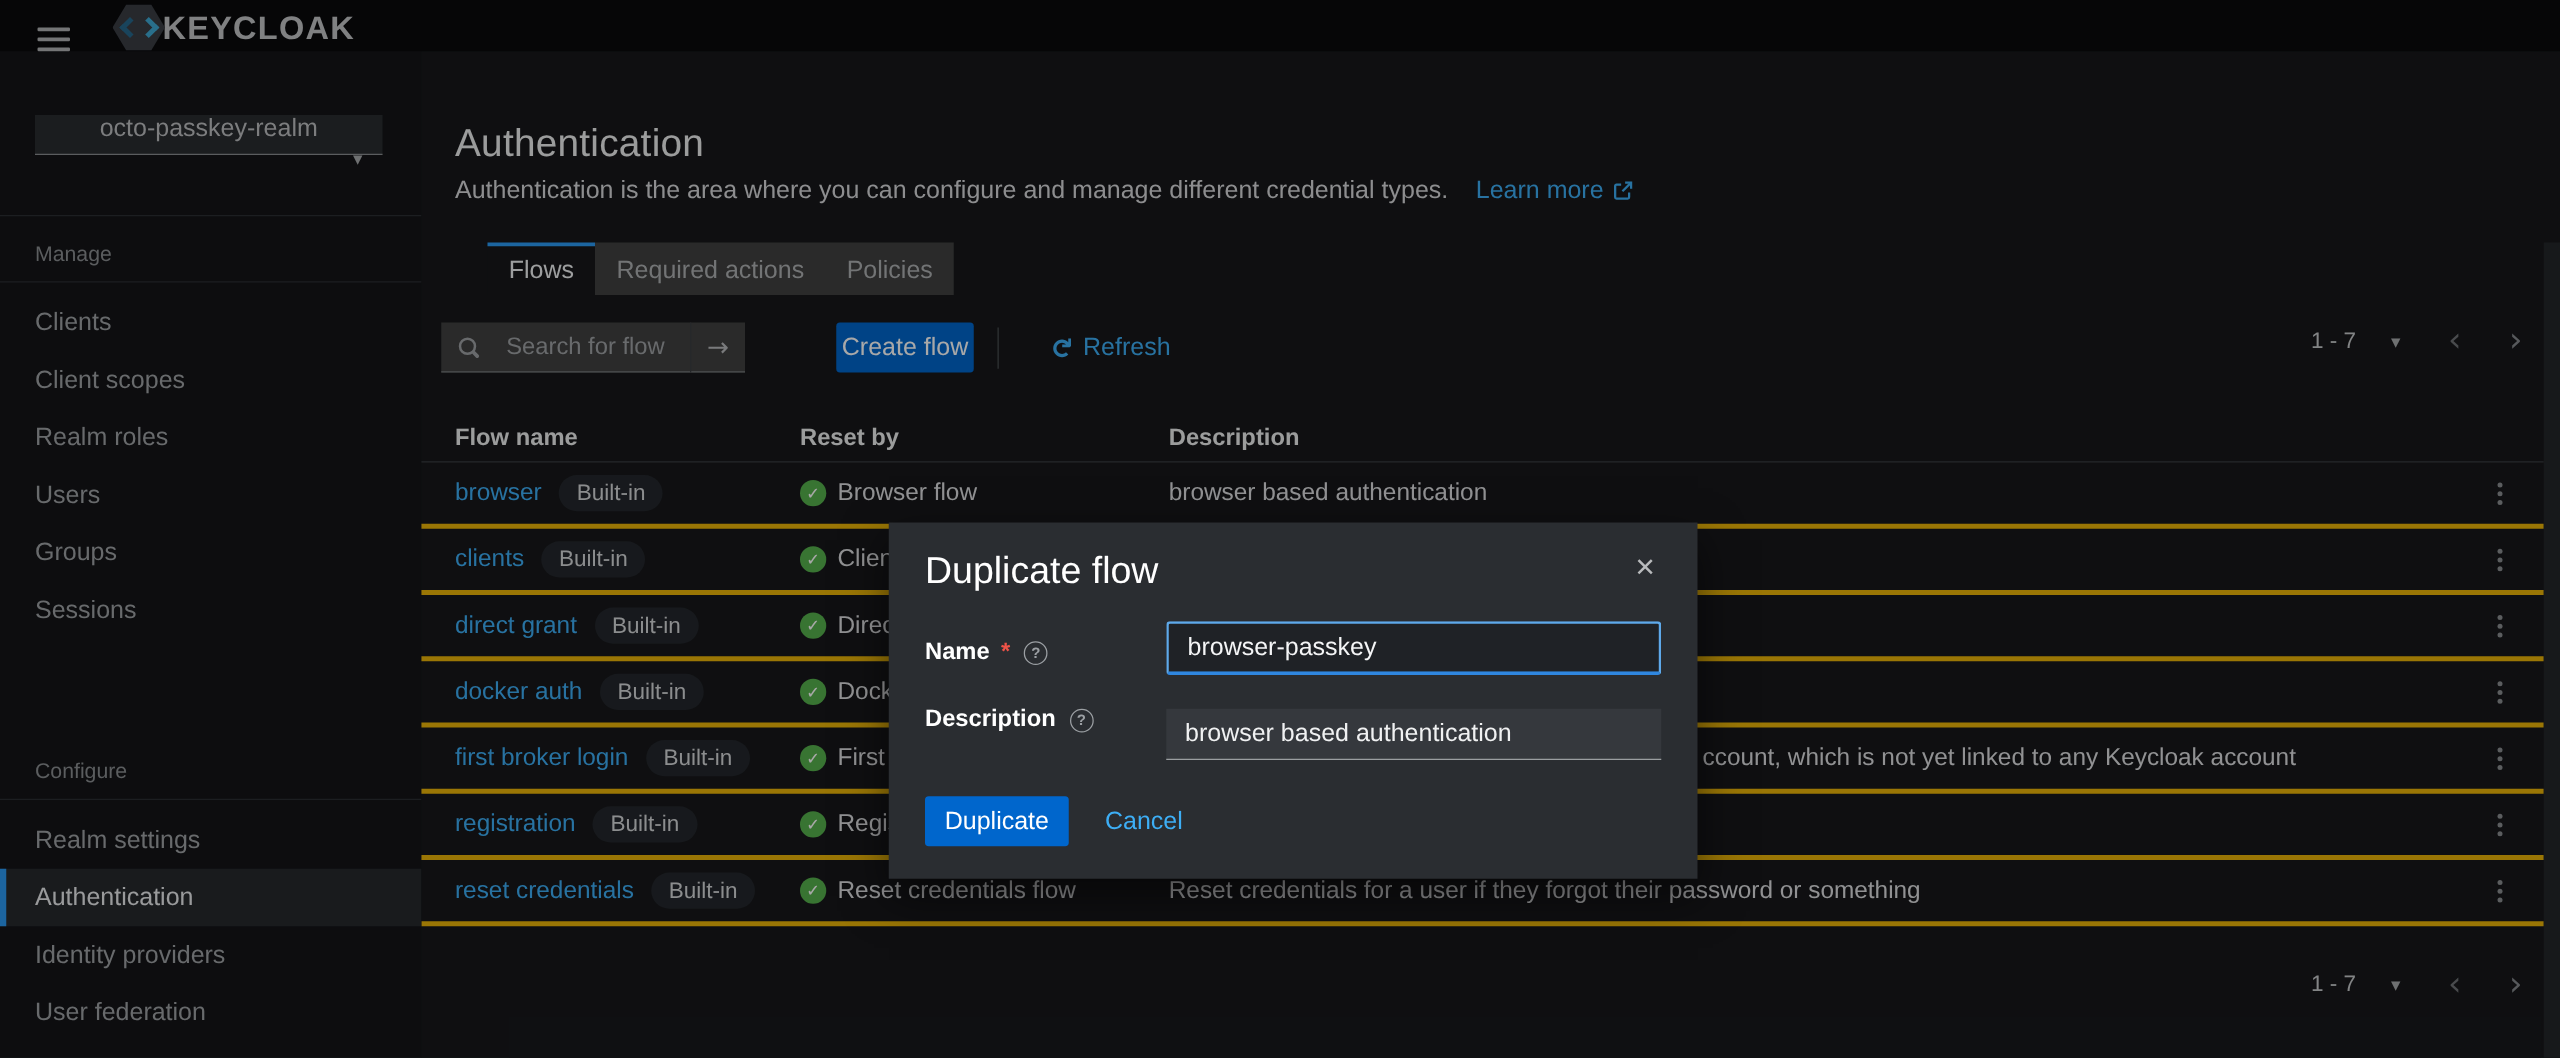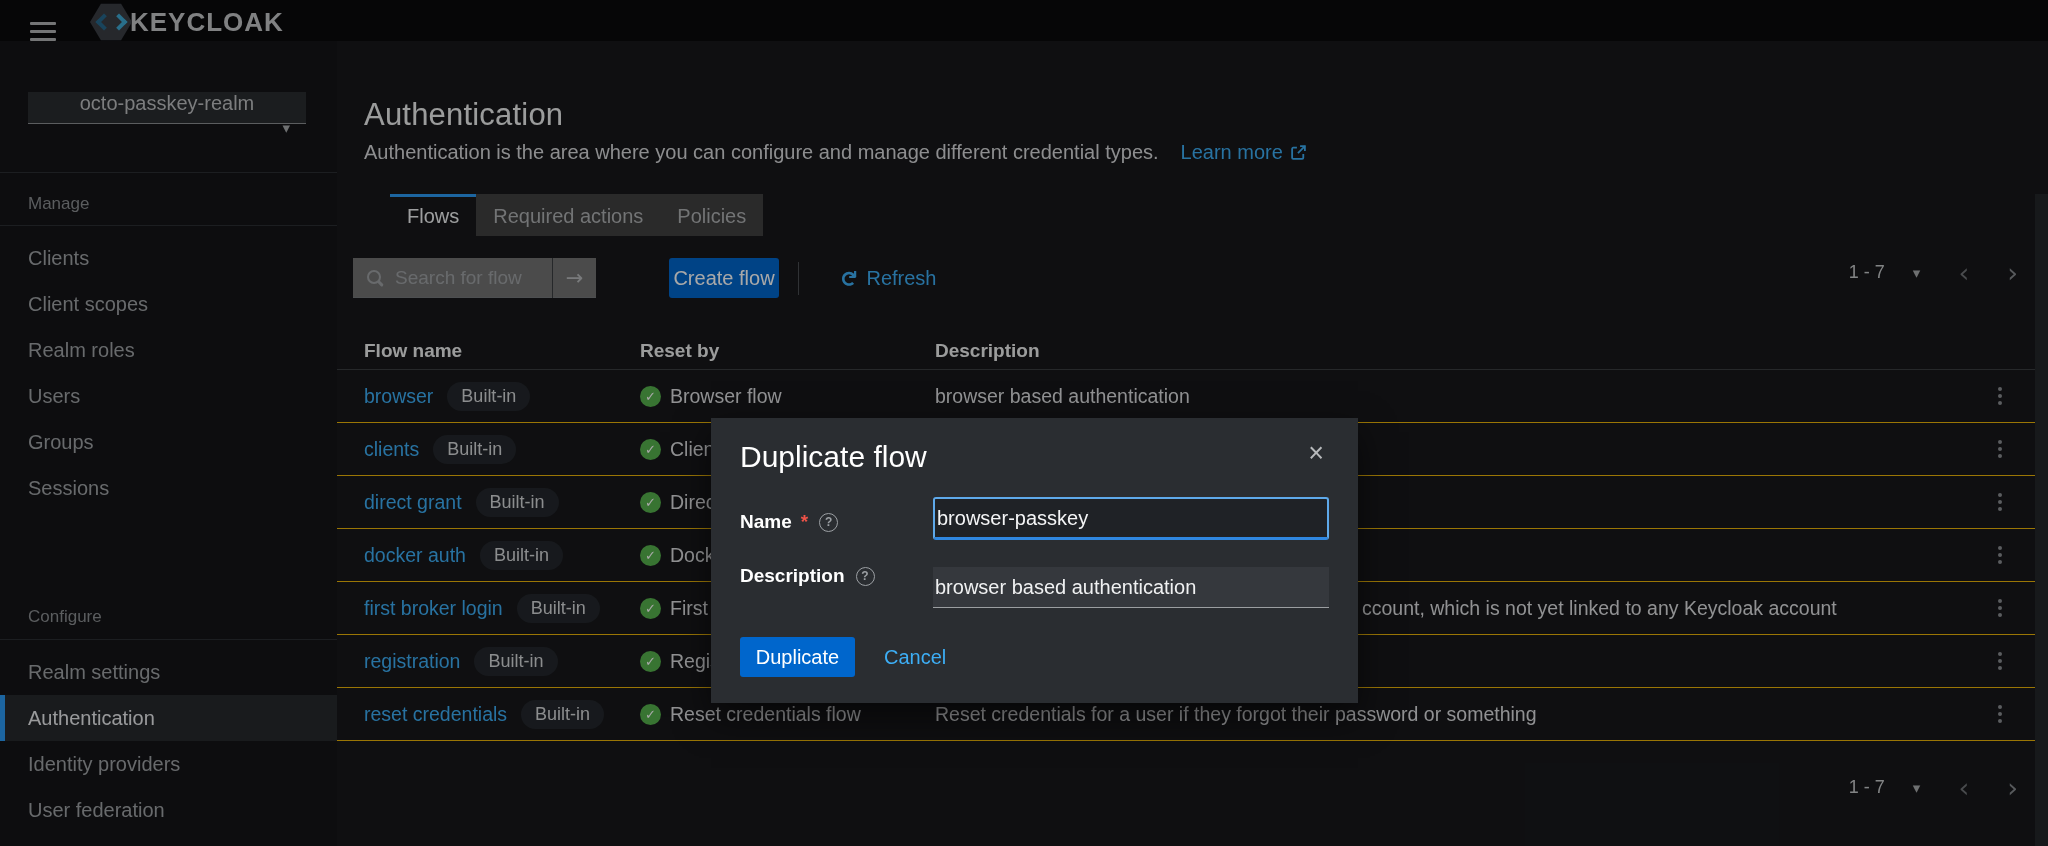--- a/index.html
+++ b/index.html
@@ -47,21 +47,21 @@
   .content{position:absolute;left:337px;top:41px;right:0;bottom:0;background:#17181b;}
   .page-title{position:absolute;left:27px;top:56px;margin:0;font-size:31px;font-weight:500;color:#eceded;letter-spacing:.2px;}
   .page-desc{position:absolute;left:27px;top:100px;font-size:20px;color:#d6d7d9;display:flex;align-items:center;}
   .learn{margin-left:22px;color:var(--link,#3daef5);display:inline-flex;align-items:center;gap:7px;text-decoration:none;cursor:pointer;}
   .tabs{position:absolute;left:53px;top:153px;height:42px;display:flex;}
   .tab{padding:0 17px;display:flex;align-items:center;background:#404040;color:#aeb0b2;font-size:20px;border-top:3px solid transparent;box-sizing:border-box;cursor:pointer;}
   .tab.active{background:#17181b;color:#eef0f1;border-top-color:var(--accent,#2b9af3);}
 
   
   .toolbar{position:absolute;left:16px;top:217px;height:40px;display:flex;align-items:center;}
-  .search{width:243px;height:40px;background:#737373;border-bottom:1px solid #76797c;display:flex;align-items:center;box-sizing:border-box;}
+  .search{width:243px;height:40px;background:#404040;border-bottom:1px solid #76797c;display:flex;align-items:center;box-sizing:border-box;gap:10px;}
   .mag{width:18px;height:18px;position:relative;margin:0 9px 0 13px;flex:none;}
   .mag::before{content:"";position:absolute;top:1px;left:1px;width:10px;height:10px;border:2.4px solid #9fa2a5;border-radius:50%;}
   .mag::after{content:"";position:absolute;width:7px;height:2.6px;background:#9fa2a5;transform:rotate(45deg);top:13px;left:11px;border-radius:2px;}
   .search input{flex:1;min-width:0;background:transparent;border:none;outline:none;color:#dcdddf;font-size:19px;font-family:inherit;}
   .search input::placeholder{color:#9fa2a5;}
   .search-go{width:44px;height:40px;border-left:1px solid #3a3d41;display:flex;align-items:center;justify-content:center;}
   .arrow::before{content:"→";font-family:"DejaVu Sans",sans-serif;font-size:21px;color:#b8babc;}
   .create{margin-left:73px;width:110px;height:40px;background:var(--primary,#0066cc);color:#fff;font-size:20px;border-radius:3px;}
   .vdiv{margin-left:19px;width:1px;height:33px;background:#4a4d51;}
   .refresh{margin-left:40px;display:flex;align-items:center;gap:9px;color:var(--link,#3daef5);font-size:20px;}
@@ -72,21 +72,21 @@
   .pag-bottom{top:736px;right:30px;}
   .pag-caret{margin-left:28px;}
   .pg-prev,.pg-next{margin-left:38px;font-size:27px;line-height:20px;font-family:"DejaVu Sans",sans-serif;}
   .pg-prev{color:#6f7276;} .pg-next{color:#85888c;}
   .pg-prev::before{content:"‹";} .pg-next::before{content:"›";}
 
   
   .thead,.trow{display:flex;align-items:center;box-sizing:border-box;}
   .thead{position:absolute;left:0;right:13px;top:292px;height:37px;border-bottom:1px solid #3a3d41;font-size:19px;font-weight:700;color:#eceded;}
   .tbody{position:absolute;left:0;right:13px;top:329px;}
-  .trow{height:53px;border-bottom:1px solid #eab308;font-size:19.5px;color:#dcdddf;position:relative;}
+  .trow{height:53px;border-bottom:4px solid #eab308;font-size:19.5px;color:#dcdddf;position:relative;}
   .c-name{width:303px;padding-left:27px;box-sizing:border-box;flex:none;display:flex;align-items:center;}
   .c-used{width:295px;flex:none;display:flex;align-items:center;}
   .c-desc{flex:1;min-width:0;white-space:nowrap;overflow:hidden;}
   .c-kebab{width:70px;flex:none;display:flex;justify-content:center;}
   .desc-gap{padding-left:427px;}
   .flow-link{color:var(--link,#3daef5);text-decoration:none;cursor:pointer;}
   .pill{margin-left:14px;padding:4px 14px;border-radius:16px;background:#24272c;color:#d4d6d8;font-size:18px;white-space:nowrap;}
   .check{width:21px;height:21px;border-radius:50%;background:var(--success,#56b04c);color:#fff;font-size:13px;font-weight:700;display:flex;align-items:center;justify-content:center;margin-right:9px;flex:none;}
   .check::before{content:"✓";}
   .kebab{display:flex;flex-direction:column;gap:3px;padding:6px;}
@@ -97,21 +97,21 @@
   .backdrop{position:absolute;inset:0;background:rgba(0,0,0,0.34);z-index:40;}
   .modal{position:absolute;left:711px;top:418px;width:647px;height:285px;background:#2a2d31;z-index:50;box-shadow:0 14px 34px rgba(0,0,0,.55);}
   .modal-title{position:absolute;left:29px;top:22px;margin:0;font-size:30px;font-weight:500;color:#fff;}
   .m-close{position:absolute;right:34px;top:22px;color:#b8babc;font-size:27px;line-height:27px;}
   .m-close::before{content:"×";}
   .m-label{position:absolute;left:29px;display:flex;align-items:center;gap:9px;font-size:19px;font-weight:700;color:#fff;}
   .m-label-name{top:93px;} .m-label-desc{top:147px;}
   .req{color:var(--danger,#ef5348);font-size:19px;}
   .hicon{width:19px;height:19px;border-radius:50%;border:1.6px solid #9ca0a4;color:#9ca0a4;font-size:12px;font-weight:700;display:inline-flex;align-items:center;justify-content:center;box-sizing:border-box;margin-left:2px;}
   .hicon::before{content:"?";}
-  .m-input{position:absolute;left:222px;width:396px;box-sizing:border-box;font-size:20px;font-family:inherit;padding:0 2px;outline:none;}
+  .m-input{position:absolute;left:222px;width:396px;box-sizing:border-box;font-size:20px;font-family:inherit;padding:0 15px;outline:none;}
   .name-input{top:79px;height:43px;background:#1f2226;border:2px solid #5ea9ea;border-bottom:3px solid #2f87e0;border-radius:3px;color:#f4f5f6;}
   .desc-input{top:149px;height:41px;background:#35383d;border:none;border-bottom:1px solid #9b9ea1;color:#f0f1f2;}
   .m-dup{position:absolute;left:29px;top:219px;width:115px;height:40px;background:var(--primary,#0066cc);color:#fff;font-size:20px;border-radius:3px;}
   .m-cancel{position:absolute;left:173px;top:219px;height:40px;color:var(--link,#3daef5);font-size:20px;}
 </style>
 </head>
 <body>
 
 <header class="masthead">
   <button class="hamburger">

